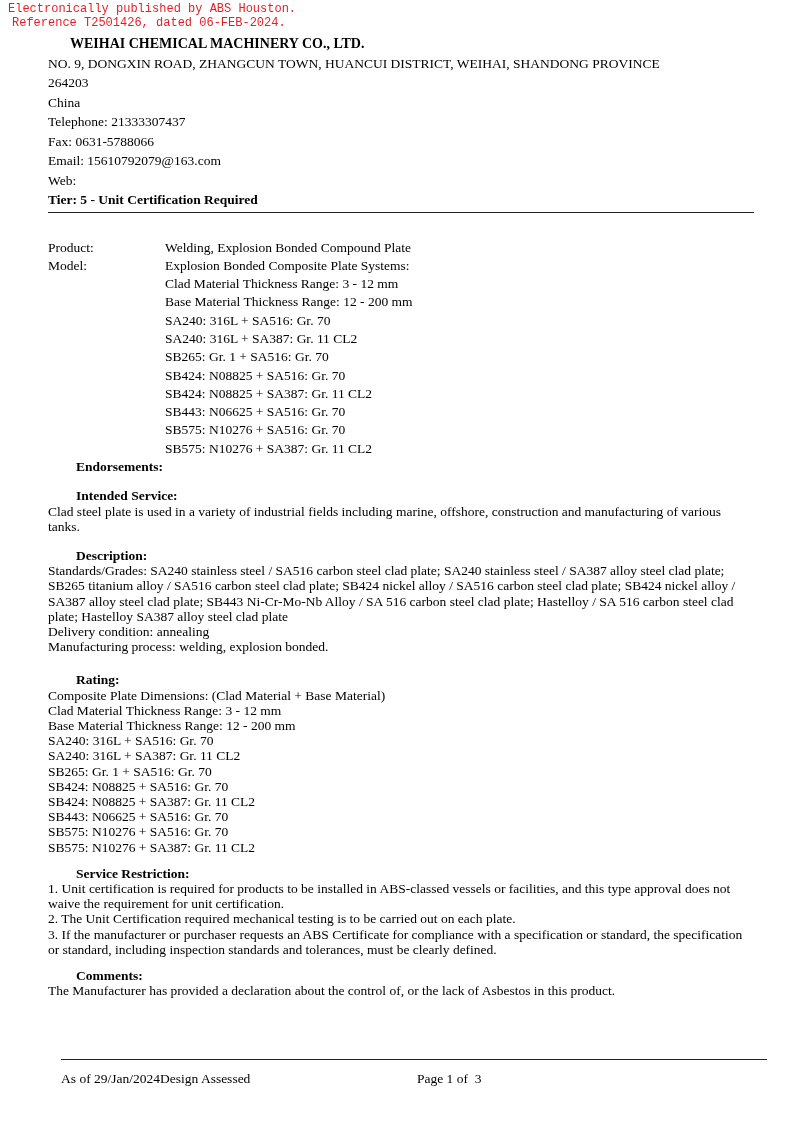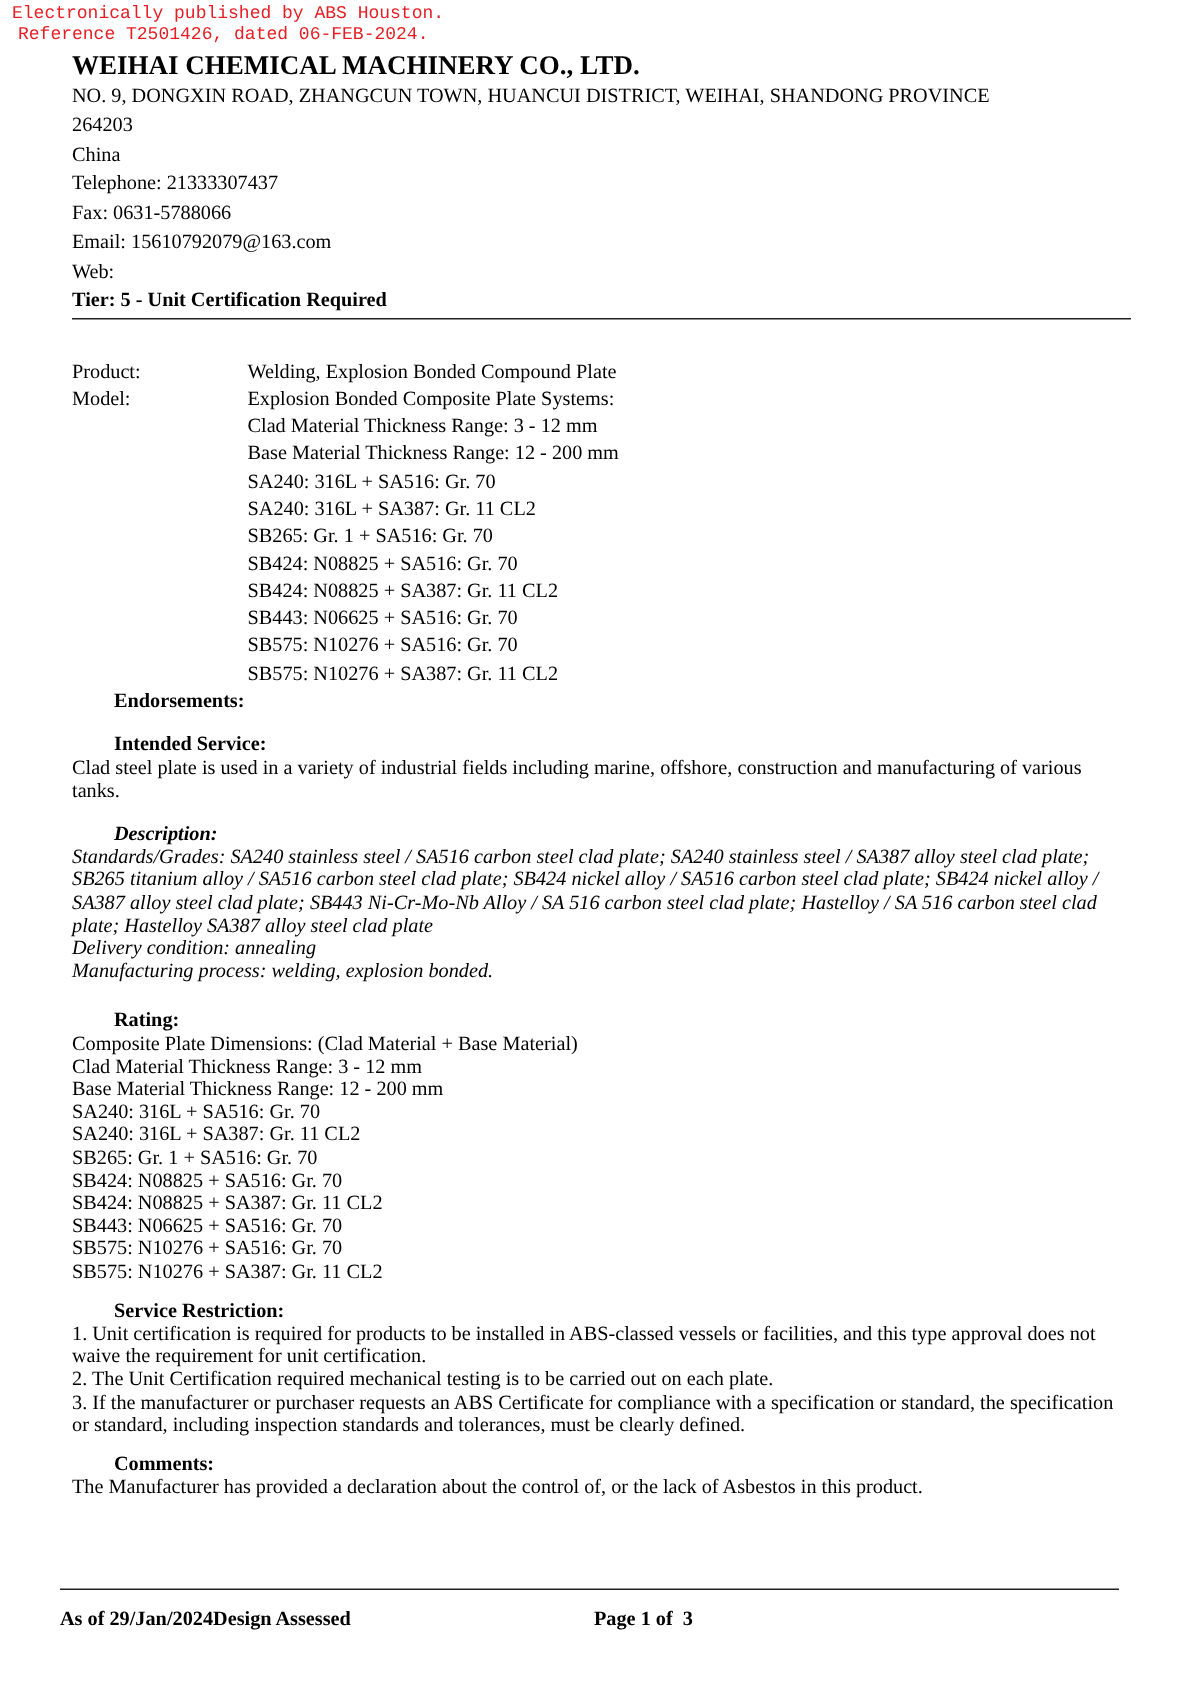--- a/index.html
+++ b/index.html
@@ -15,39 +15,39 @@
     position: absolute; top: 3px; left: 8px;
     font-family: Liberation Mono, monospace;
     font-size: 12px; line-height: 13.5px;
     color: var(--stamp-red, #e61e23);
   }
   .stamp .l2 { margin-left: 4px; }
   .content {
     position: absolute; top: 34px; left: 48px; width: 706px;
     font-size: 13.5px;
   }
-  .company { font-weight: bold; font-size: 18px; line-height: 19.5px; }
+  .company { font-weight: bold; font-size: 14px; line-height: 19.5px; margin-left: 22px; }
   .hline { line-height: 19.5px; }
   .tier { font-weight: bold; line-height: 19.5px; }
   .rule { border: none; border-top: 1.5px solid var(--rule, #222222); margin: 2px 0 26px 0; }
   .pm-grid {
     display: grid; grid-template-columns: 117px 1fr;
     font-weight: normal; line-height: 18.3px;
   }
   .sec-heading { font-weight: bold; margin-left: 28px; }
   .endorse { line-height: 18.3px; }
   .section { line-height: 15.2px; }
   .sec-intended { margin-top: 12px; }
-  .sec-description { margin-top: 14px; font-style: italic; }
+  .sec-description { margin-top: 14px; }
   .sec-rating { margin-top: 18px; }
   .sec-restriction { margin-top: 11px; }
   .sec-comments { margin-top: 11px; }
   .footer {
-    position: absolute; top: 1059px; left: 40px; width: 706px;
-    font-size: 13.5px; font-weight: bold;
+    position: absolute; top: 1059px; left: 61px; width: 706px;
+    font-size: 13.5px; font-weight: normal;
   }
   .footer .frule { border: none; border-top: 1.5px solid var(--rule, #222222); margin: 0 0 11px 0; }
   .footer .frow { position: relative; }
   .footer .pagenum { position: absolute; left: 356px; top: 0; white-space: pre; }
 </style>
 </head>
 <body>
 
 <div class="page">
 

